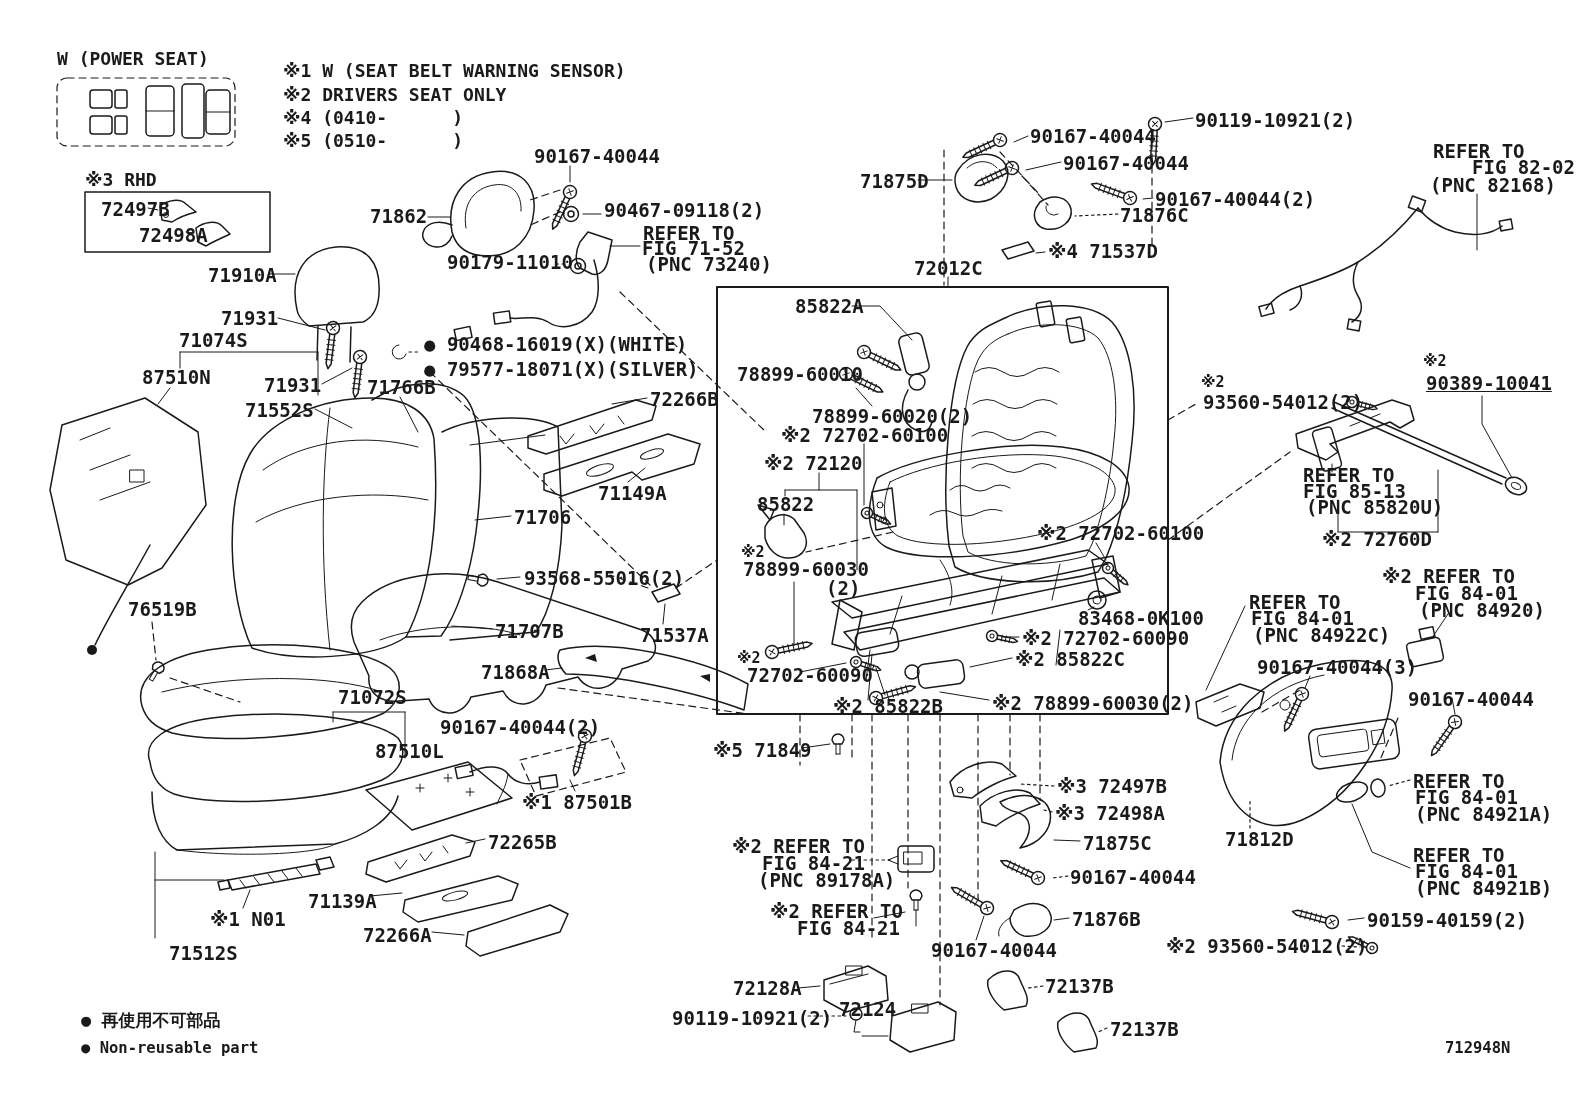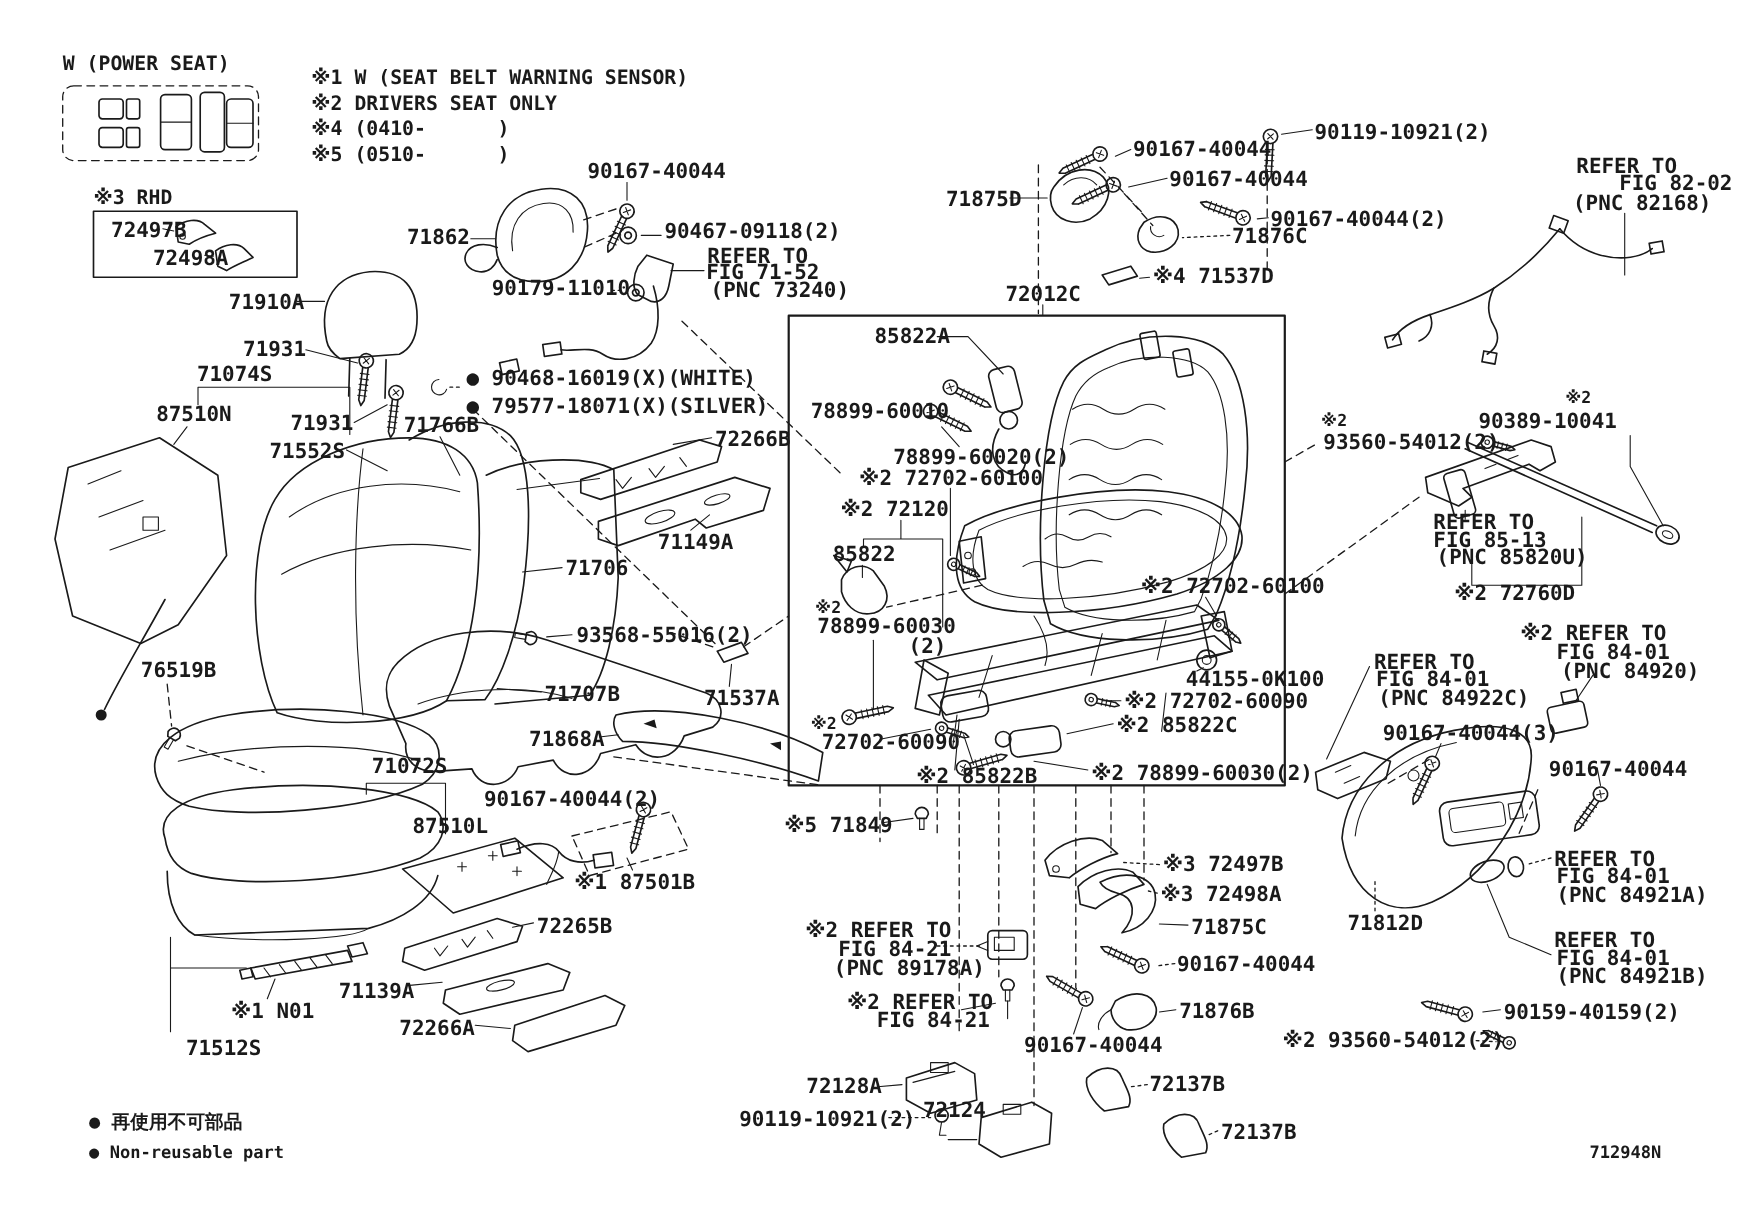--- a/index.html
+++ b/index.html
@@ -420,31 +420,31 @@
       <div class="lbl k-p" style="left: 795px; top: 297px;">85822A</div>
       <div class="lbl k-p" style="left: 737px; top: 340px; margin-top: 25px;">78899-60010</div>
       <div class="lbl k-p" style="left: 812px; top: 407px;">78899-60020(2)</div>
       <div class="lbl k-p" style="left: 781px; top: 426px;">※2 72702-60100</div>
       <div class="lbl k-p" style="left: 764px; top: 454px;">※2 72120</div>
       <div class="lbl k-p" style="left: 757px; top: 495px;">85822</div>
       <div class="lbl k-s" style="left: 741px; top: 545px;">※2</div>
       <div class="lbl k-p" style="left: 743px; top: 560px;">78899-60030</div>
       <div class="lbl k-p" style="left: 826px; top: 579px;">(2)</div>
       <div class="lbl k-p" style="left: 1037px; top: 524px;">※2 72702-60100</div>
-      <div class="lbl k-p" style="left: 1078px; top: 609px;">44155-0K100</div>
+      <div class="lbl k-p" style="left: 1078px; top: 609px;">83468-0K100</div>
       <div class="lbl k-p" style="left: 1022px; top: 629px;">※2 72702-60090</div>
       <div class="lbl k-p" style="left: 1015px; top: 650px;">※2 85822C</div>
       <div class="lbl k-s" style="left: 737px; top: 651px;">※2</div>
       <div class="lbl k-p" style="left: 747px; top: 666px;">72702-60090</div>
       <div class="lbl k-p" style="left: 833px; top: 697px;">※2 85822B</div>
       <div class="lbl k-p" style="left: 992px; top: 694px;">※2 78899-60030(2)</div>
       <div class="lbl k-s" style="left: 1201px; top: 375px;">※2</div>
       <div class="lbl k-p" style="left: 1203px; top: 393px;">93560-54012(2)</div>
       <div class="lbl k-s" style="left: 1423px; top: 354px;">※2</div>
-      <div class="lbl k-p" style="left: 1344px; top: 374px;">90389-10041</div>
+      <div class="lbl k-p" style="left: 1426px; top: 374px; text-decoration: underline;">90389-10041</div>
       <div class="lbl k-r" style="left: 1303px; top: 466px;">REFER TO</div>
       <div class="lbl k-r" style="left: 1303px; top: 482px;">FIG 85-13</div>
       <div class="lbl k-r" style="left: 1306px; top: 498px;">(PNC 85820U)</div>
       <div class="lbl k-p" style="left: 1322px; top: 530px;">※2 72760D</div>
       <div class="lbl k-r" style="left: 1382px; top: 567px;">※2 REFER TO</div>
       <div class="lbl k-r" style="left: 1415px; top: 584px;">FIG 84-01</div>
       <div class="lbl k-r" style="left: 1419px; top: 601px;">(PNC 84920)</div>
       <div class="lbl k-r" style="left: 1249px; top: 593px;">REFER TO</div>
       <div class="lbl k-r" style="left: 1251px; top: 609px;">FIG 84-01</div>
       <div class="lbl k-r" style="left: 1253px; top: 626px;">(PNC 84922C)</div>

